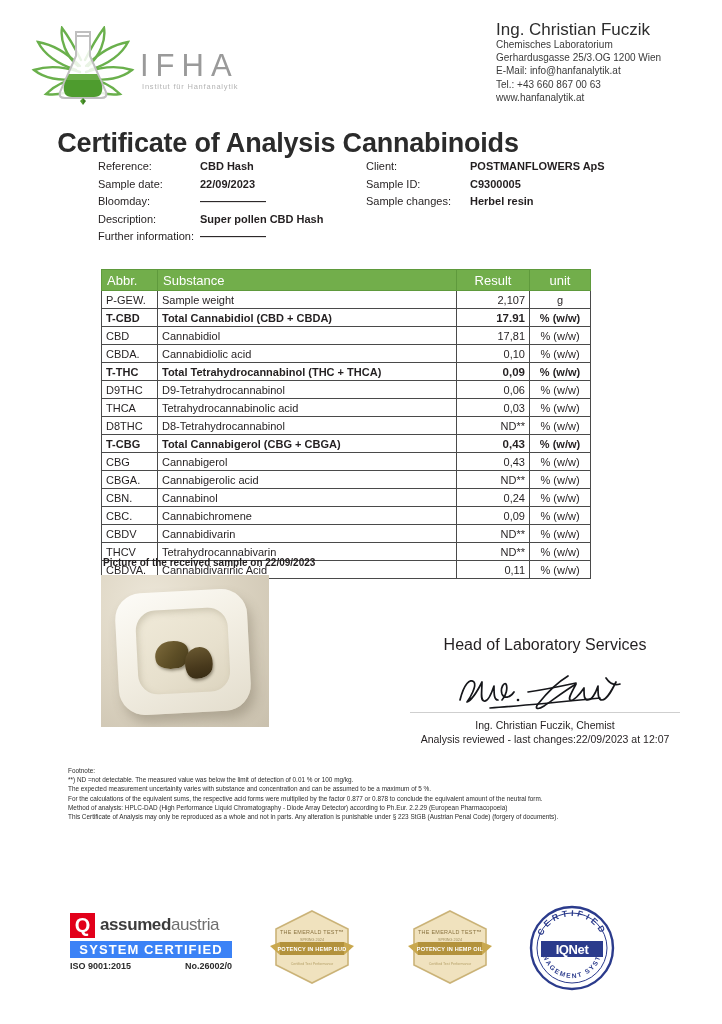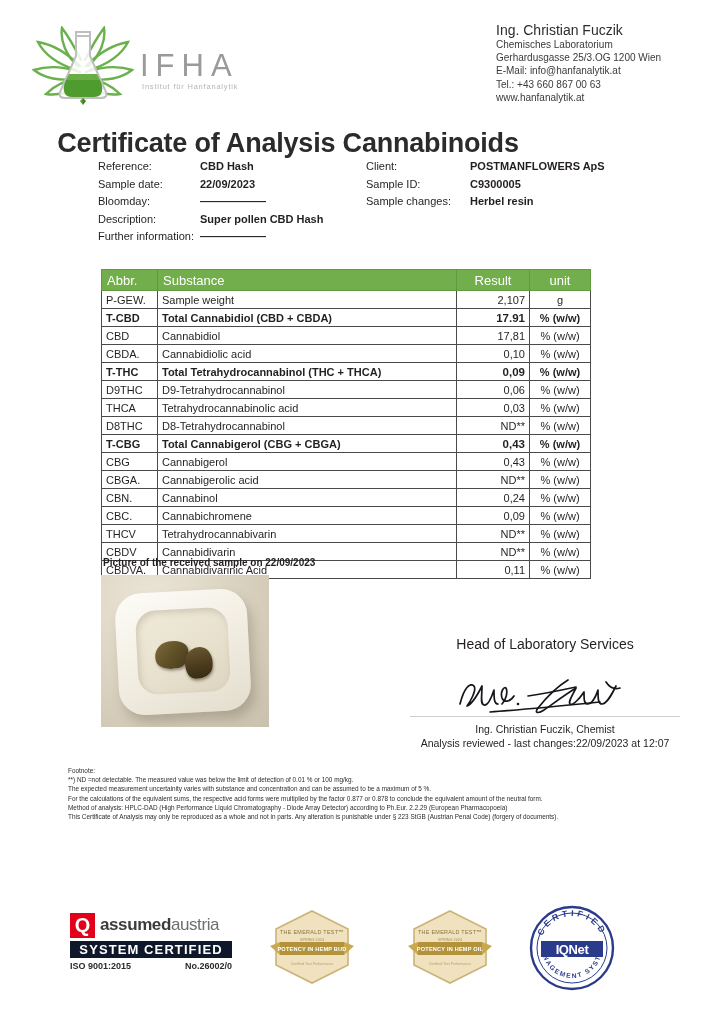--- a/index.html
+++ b/index.html
@@ -51,21 +51,21 @@
     color: #b4b4b4;
   }
   .contact {
     position: absolute;
     right: 26px; top: 22px;
     width: 200px;
     text-align: left;
     color: #3b3b3b;
   }
   .contact .c-name {
-    font-size: 14px;
+    font-size: 17px;
     line-height: 16px;
     color: #2d2d2d;
   }
   .contact .c-line {
     font-size: 10px;
     line-height: 13.2px;
     color: #3a3a3a;
   }
 
   
@@ -216,23 +216,23 @@
   }
 
   
   .sig-block {
     position: absolute;
     left: 395px; top: 636px;
     width: 300px;
     text-align: center;
   }
   .sig-title {
-    font-size: 14px;
-    color: #231f20;
-    margin-bottom: 22px;
+    font-size: 16px;
+    color: #231f20;
+    margin-bottom: 16px;
   }
   .sig-mark { height: 42px; position: relative; }
   .sig-line {
     width: 270px;
     margin: 0 auto;
     border-top: 1px solid #cfcfcf;
   }
   .sig-name {
     font-size: 10.5px;
     color: #231f20;
@@ -282,21 +282,21 @@
   .qa-word {
     margin-left: 5px;
     font-size: 17px;
     color: #3c3c3c;
     letter-spacing: -0.4px;
   }
   .qa-word b { font-weight: bold; }
   .qa-word i { font-style: normal; color: #6e6e6e; }
   .qa-sys {
     margin-top: 3px;
-    background: #0f172a;
+    background: #3b82f6;
     color: #ffffff;
     font-size: 13px;
     font-weight: bold;
     letter-spacing: 1.1px;
     text-align: center;
     height: 17px;
     line-height: 17px;
   }
   .qa-iso {
     margin-top: 3px;
@@ -499,28 +499,28 @@
             <td class="res">0,24</td>
             <td class="unit">% (w/w)</td>
           </tr>
           <tr>
             <td class="abbr">CBC.</td>
             <td class="sub">Cannabichromene</td>
             <td class="res">0,09</td>
             <td class="unit">% (w/w)</td>
           </tr>
           <tr>
+            <td class="abbr">CBDV</td>
+            <td class="sub">Cannabidivarin</td>
+            <td class="res">ND**</td>
+            <td class="unit">% (w/w)</td>
+          </tr>
+          <tr>
             <td class="abbr">THCV</td>
             <td class="sub">Tetrahydrocannabivarin</td>
-            <td class="res">ND**</td>
-            <td class="unit">% (w/w)</td>
-          </tr>
-          <tr>
-            <td class="abbr">CBDV</td>
-            <td class="sub">Cannabidivarin</td>
             <td class="res">ND**</td>
             <td class="unit">% (w/w)</td>
           </tr>
           <tr>
             <td class="abbr">CBDVA.</td>
             <td class="sub">Cannabidivarinic Acid</td>
             <td class="res">0,11</td>
             <td class="unit">% (w/w)</td>
           </tr>
         </tbody>

